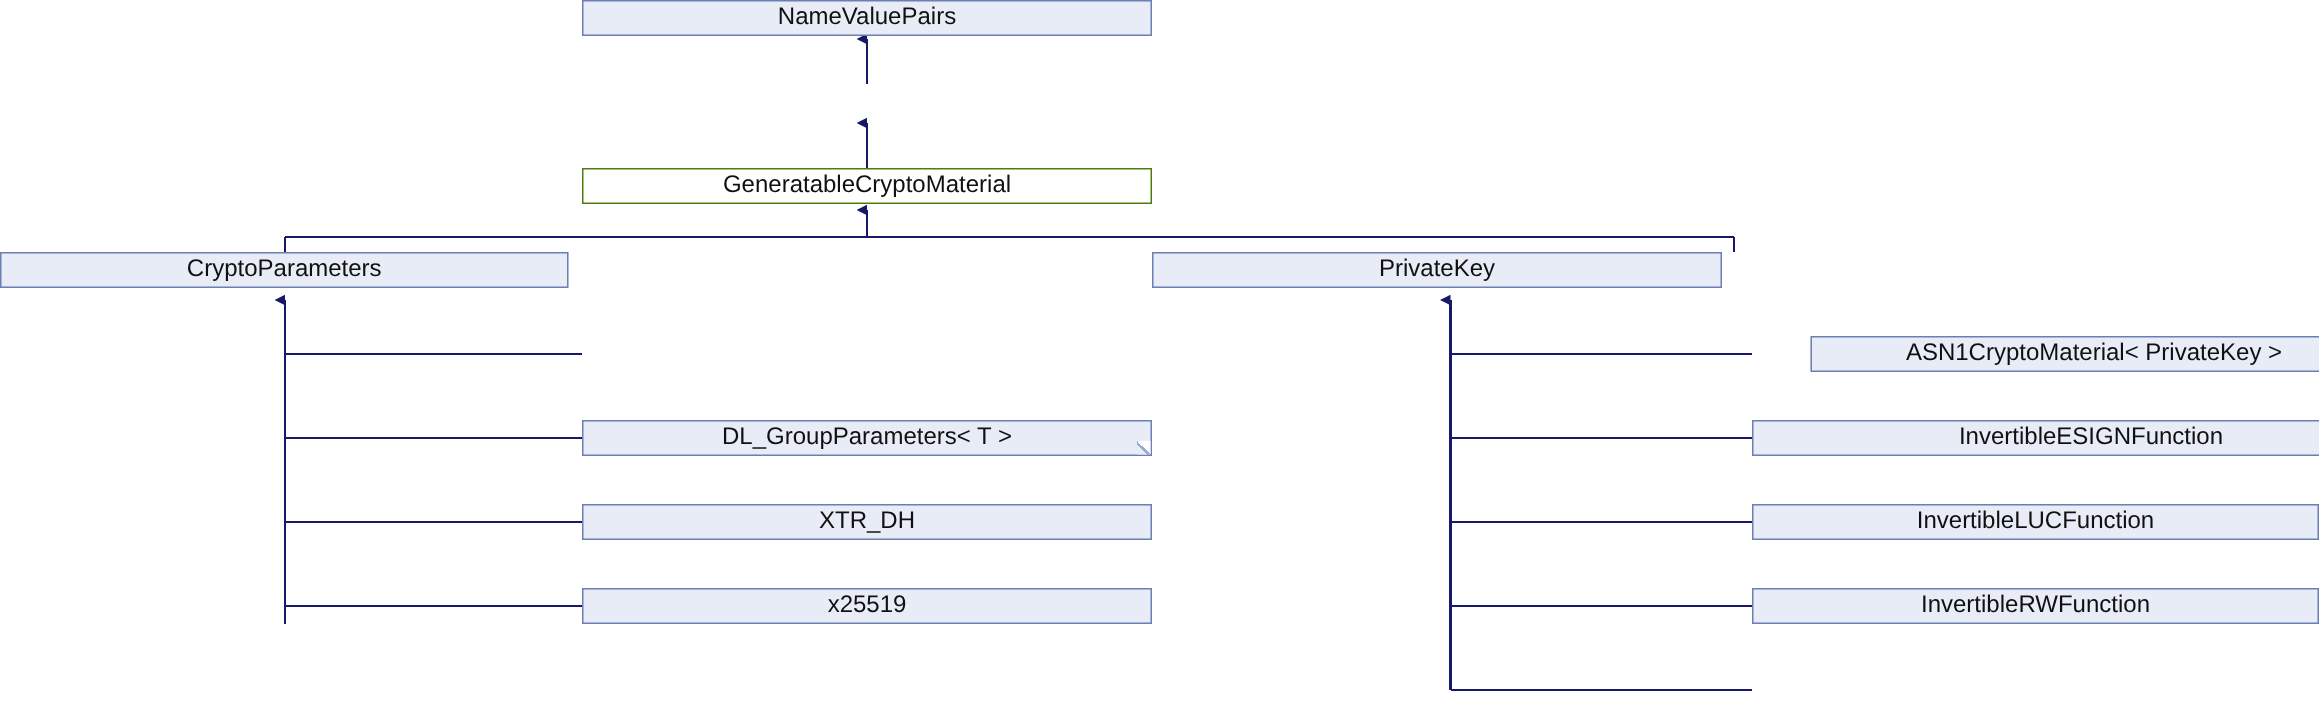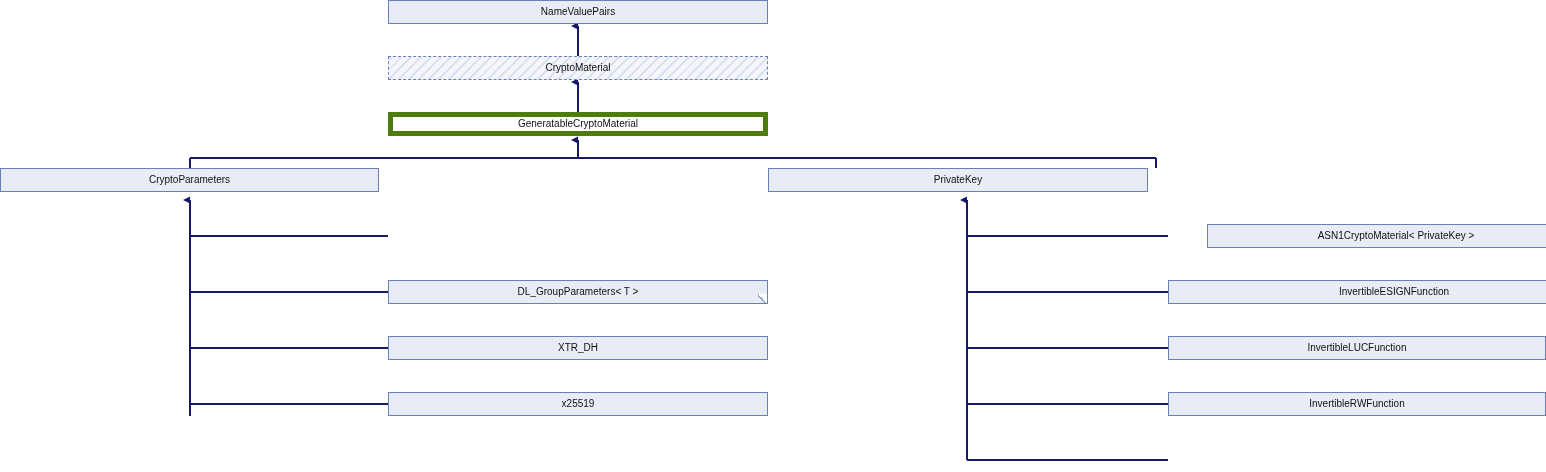--- a/index.html
+++ b/index.html
@@ -25,34 +25,34 @@
     pointer-events: none;
   }
   .node {
     position: absolute;
     box-sizing: border-box;
     border: 1px solid #6b7fb5;
     background: #e8ecf6;
     display: flex;
     align-items: center;
     justify-content: center;
-    font-size: 10px;
+    font-size: 16px;
     color: #101010;
     white-space: nowrap;
     overflow: hidden;
   }
   .node .label {
     display: block;
     line-height: 1;
     padding: 0 4px;
   }
   
   .node.current {
     background: #ffffff;
-    border: 5px solid #4d7c0f;
+    border: 1px solid #4d7c0f;
   }
   
   .node.abstract {
     border: 1px dashed #6b7fb5;
     background-color: #f4f6fc;
     background-image: repeating-linear-gradient(
       -45deg,
       rgba(160,176,212,0.30) 0px,
       rgba(160,176,212,0.30) 2px,
       rgba(255,255,255,0) 2px,
@@ -112,23 +112,20 @@
       <path d="M967,348 L1168,348"></path>
       <path d="M967,404 L1168,404"></path>
       <path d="M967,460 L1168,460"></path>
     </g>
   </svg>
 
   <div class="node" id="n-name-value-pairs" style="left: 388px; top: 0px; width: 380px; height: 24px;">
     <span class="label">NameValuePairs</span>
   </div>
 
-  <div class="node abstract" id="n-crypto-material" style="left: 388px; top: 56px; width: 380px; height: 24px;">
-    <span class="label">CryptoMaterial</span>
-  </div>
 
   <div class="node current" id="n-generatable-crypto-material" style="left: 388px; top: 112px; width: 380px; height: 24px;">
     <span class="label">GeneratableCryptoMaterial</span>
   </div>
 
   <div class="node" id="n-crypto-parameters" style="left: 0px; top: 168px; width: 379px; height: 24px;">
     <span class="label">CryptoParameters</span>
   </div>
   <div class="node" id="n-private-key" style="left: 768px; top: 168px; width: 380px; height: 24px;">
     <span class="label">PrivateKey</span>

